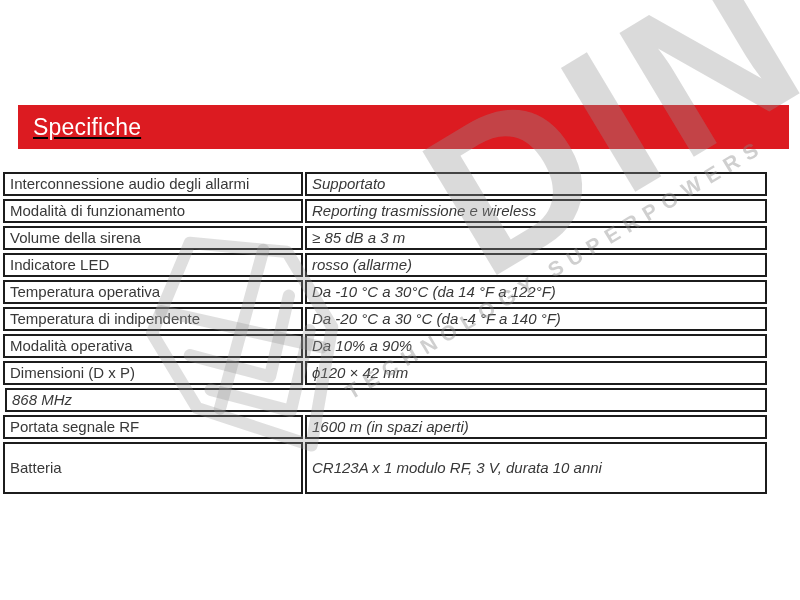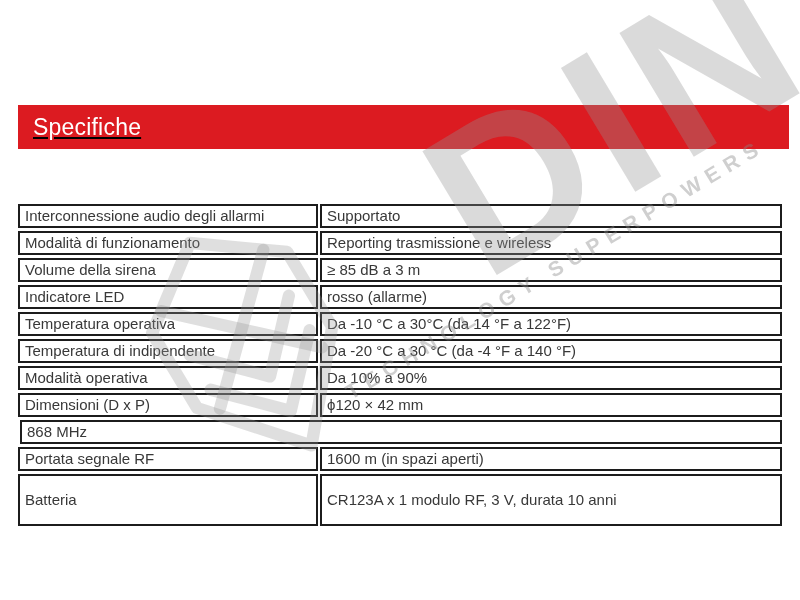--- a/index.html
+++ b/index.html
@@ -25,37 +25,36 @@
   }
   .red-bar .title {
     color: #ffffff;
     font-size: 23px;
     letter-spacing: 0.2px;
   }
 
   
   .spec-table {
     position: absolute;
-    left: 18px; top: 172px;
+    left: 3px; top: 172px;
     width: 764px;
-    margin-top: 32px;
   }
   .spec-row { display: flex; margin-bottom: 3px; }
   .spec-cell {
     border: 2px solid #1c1c1c;
     background: transparent;
     display: flex; align-items: center;
     min-height: 24px;
     padding: 1px 5px;
     font-size: 15px;
     color: #383838;
     line-height: 1.15;
   }
   .spec-cell.label { width: 300px; }
-  .spec-cell.value { flex: 1; margin-left: 2px; }
+  .spec-cell.value { flex: 1; margin-left: 2px; font-style: italic; }
   .spec-row.tall .spec-cell { min-height: 52px; }
 
   
   .watermark {
     position: absolute;
     left: 110px; top: 280px;
     width: 920px; height: 320px;
     transform-origin: 0 0;
     transform: rotate(-31deg);
     pointer-events: none;

